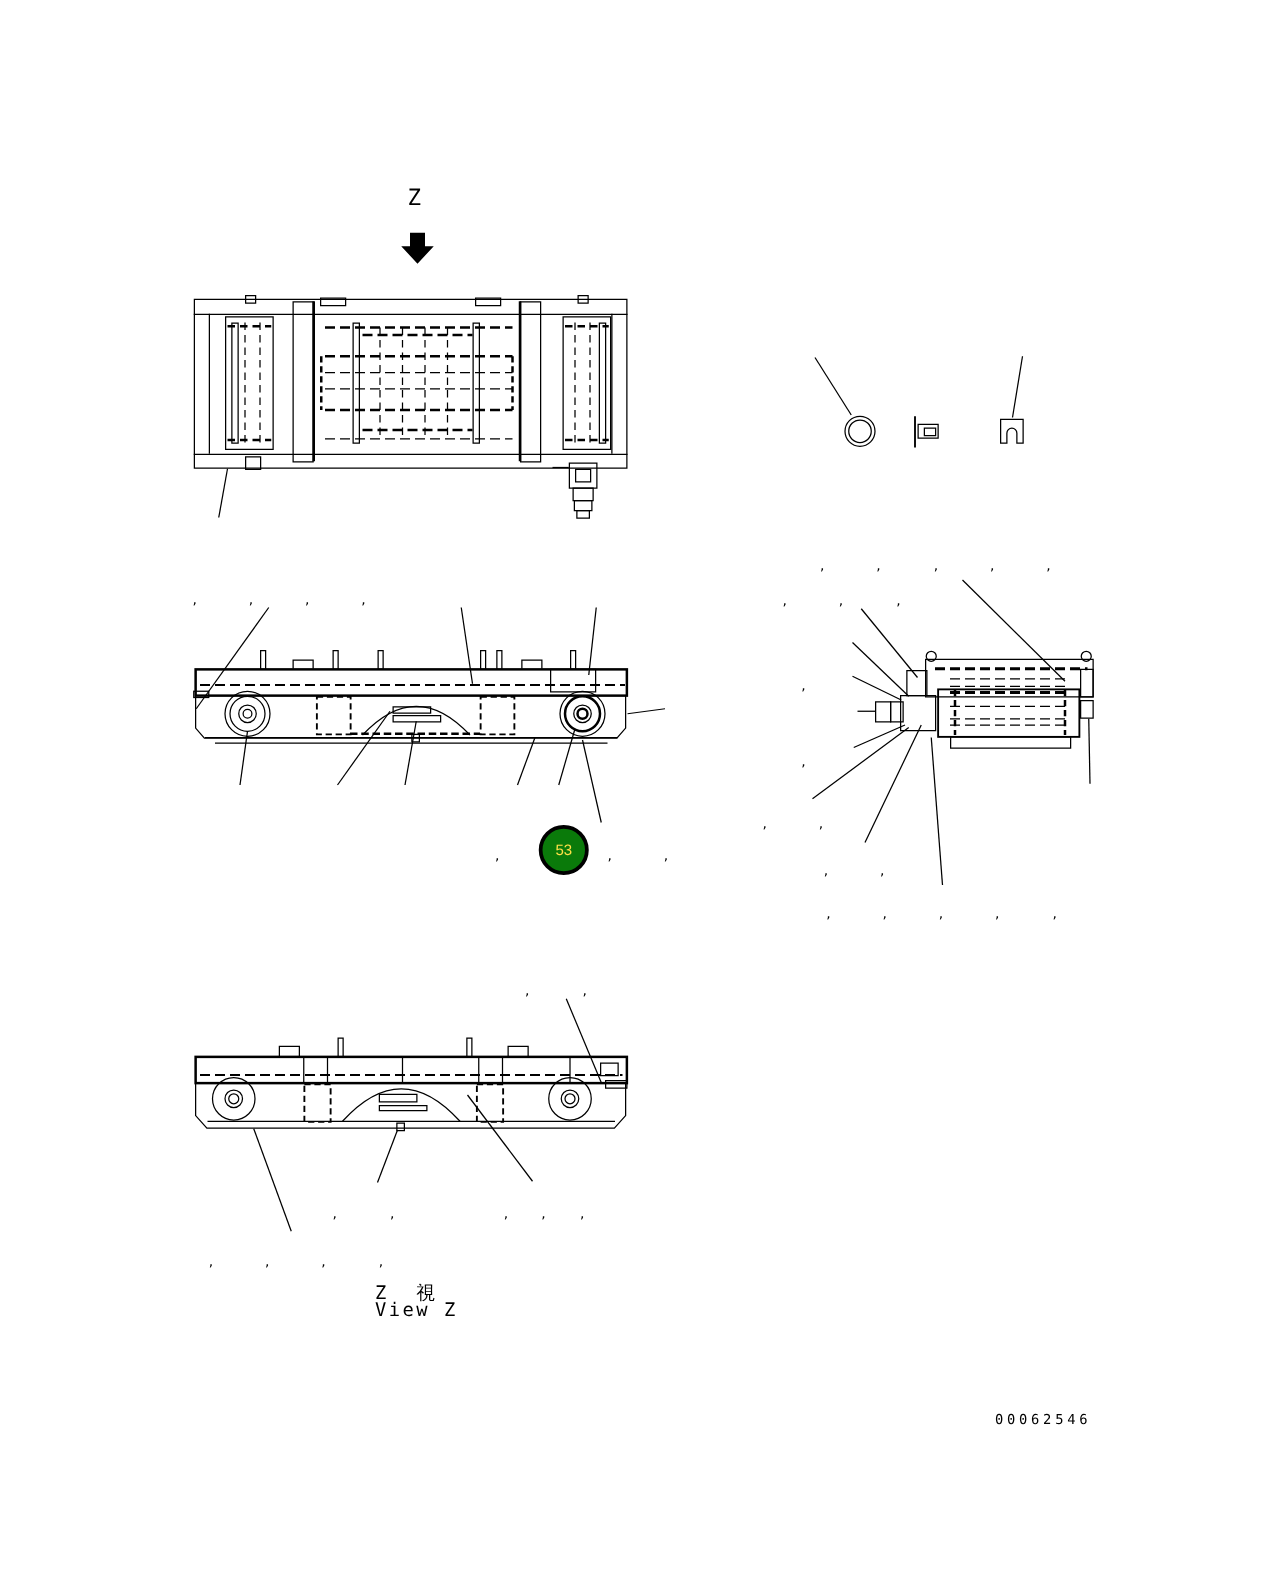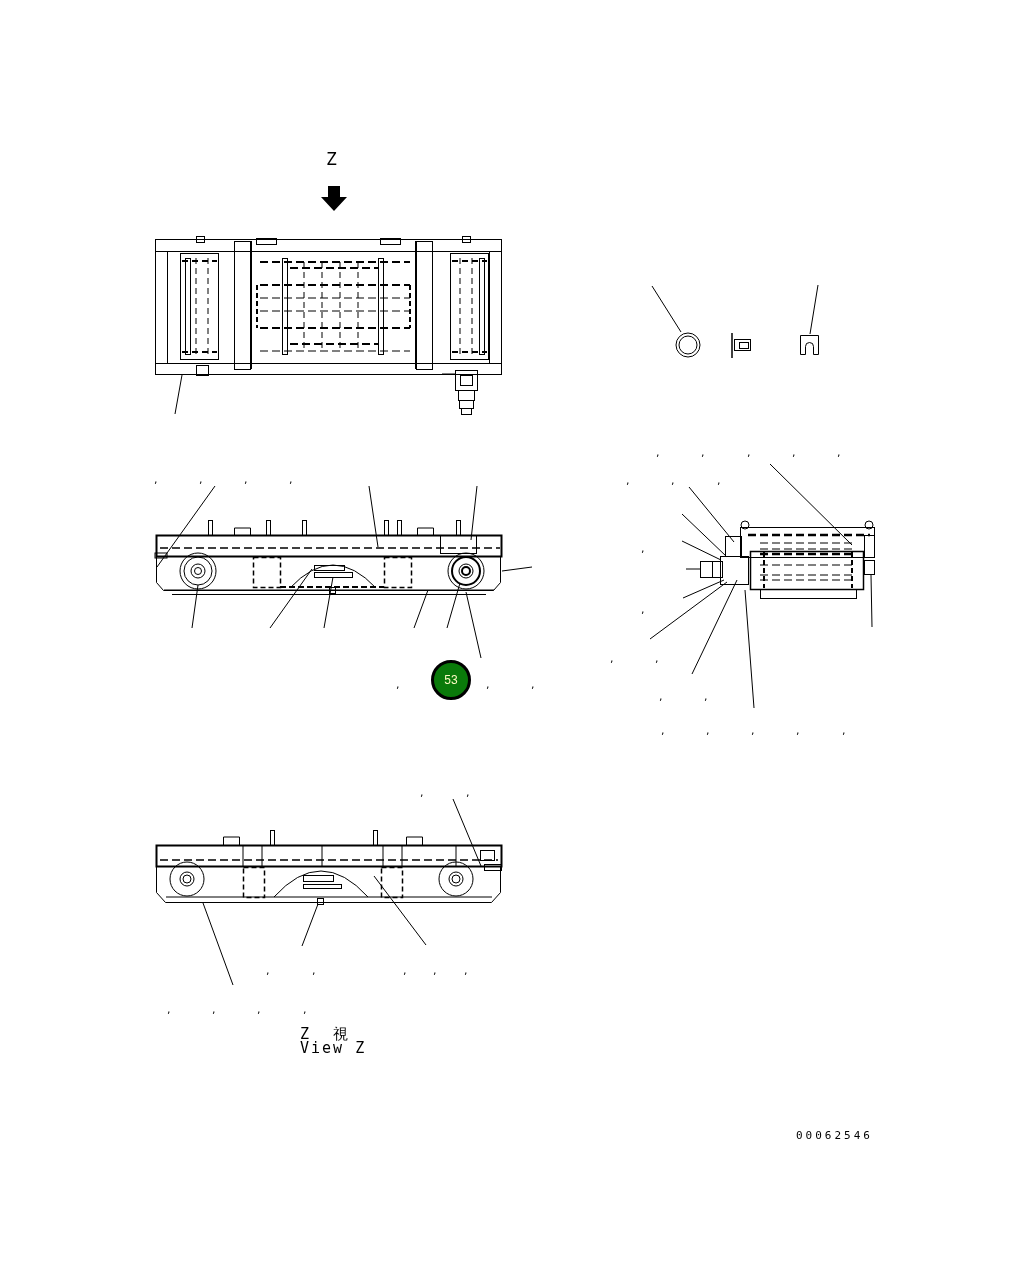--- a/index.html
+++ b/index.html
@@ -2,21 +2,21 @@
 <html><head>
 <meta charset="utf-8">
 <style>
   html, body { margin: 0; padding: 0; background: #ffffff; }
   body { width: 1027px; height: 1277px; position: relative; overflow: hidden;
          font-family: "DejaVu Sans Mono", monospace; color: #000; }
   #canvas { position: absolute; left: 0; top: 0; width: 1027px; height: 1277px; }
   .comma { position: absolute; font-family: "DejaVu Sans", sans-serif; font-size: 11px; line-height: 11px; }
   .view-z { position: absolute; font-family: "DejaVu Sans Mono", monospace; font-size: 18px; }
   .badge { position: absolute; left: 431px; top: 660px; width: 40px; height: 40px; border-radius: 50%;
-           background: #0a7a0a; border: 3px solid #000; box-sizing: border-box; color: #fef9c3;
+           background: #0a7a0a; border: 3px solid #000; box-sizing: border-box; color: #fde047;
            font-family: "Liberation Sans", sans-serif; font-size: 12px; display: flex;
            align-items: center; justify-content: center; cursor: pointer; }
   .caption { position: absolute; font-family: "DejaVu Sans Mono", monospace; font-size: 15px; letter-spacing: 2px; line-height: 14px; }
   .docnum { position: absolute; left: 796px; top: 1117px; font-family: "DejaVu Sans Mono", monospace; font-size: 11px; letter-spacing: 3px; margin-top: 12px; }
 </style>
 </head>
 <body>
 
 <div id="canvas">
 

